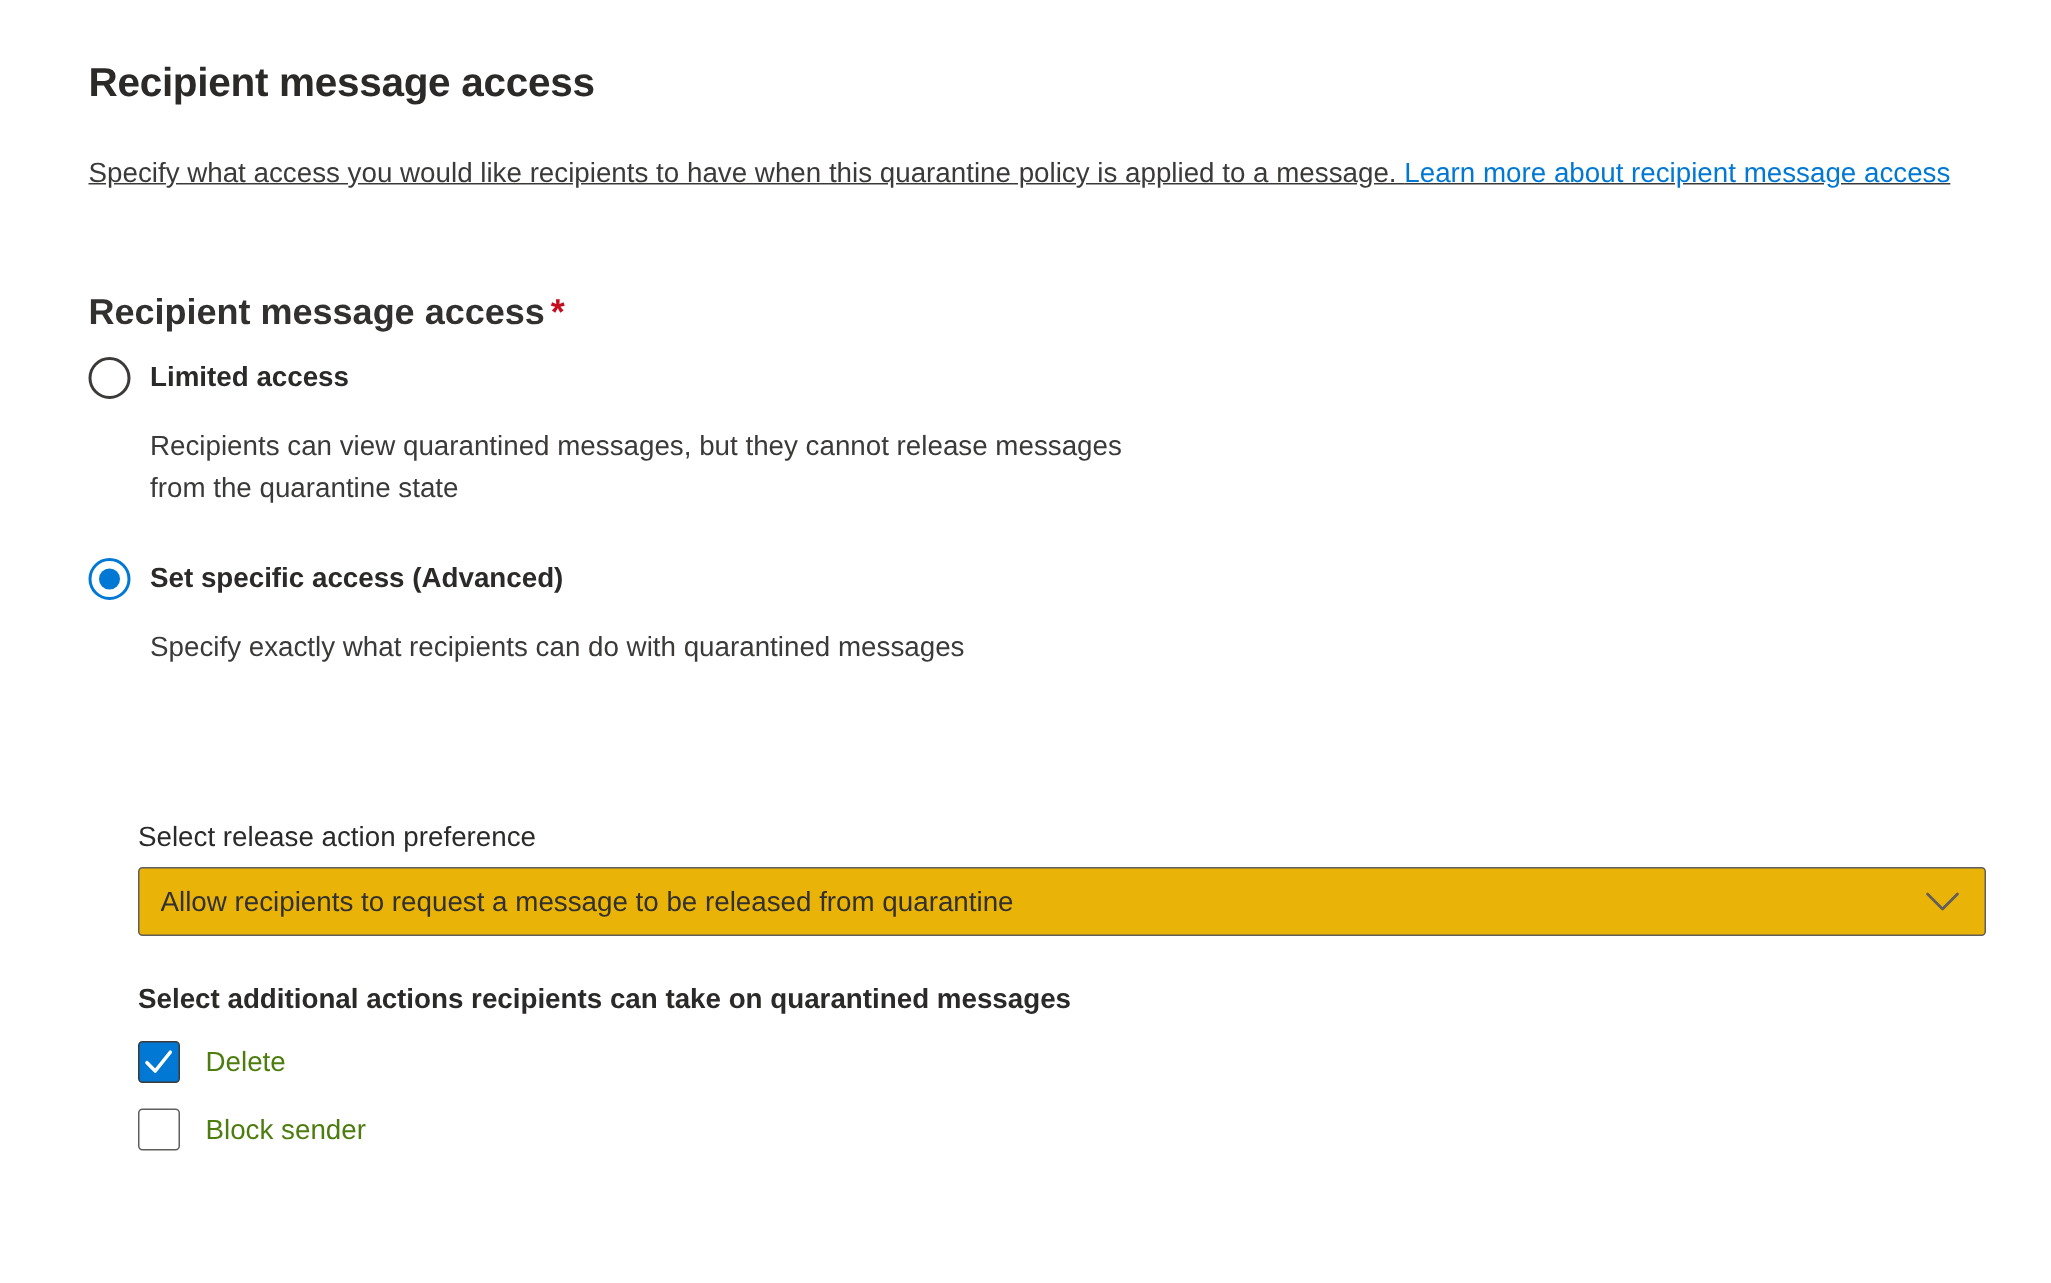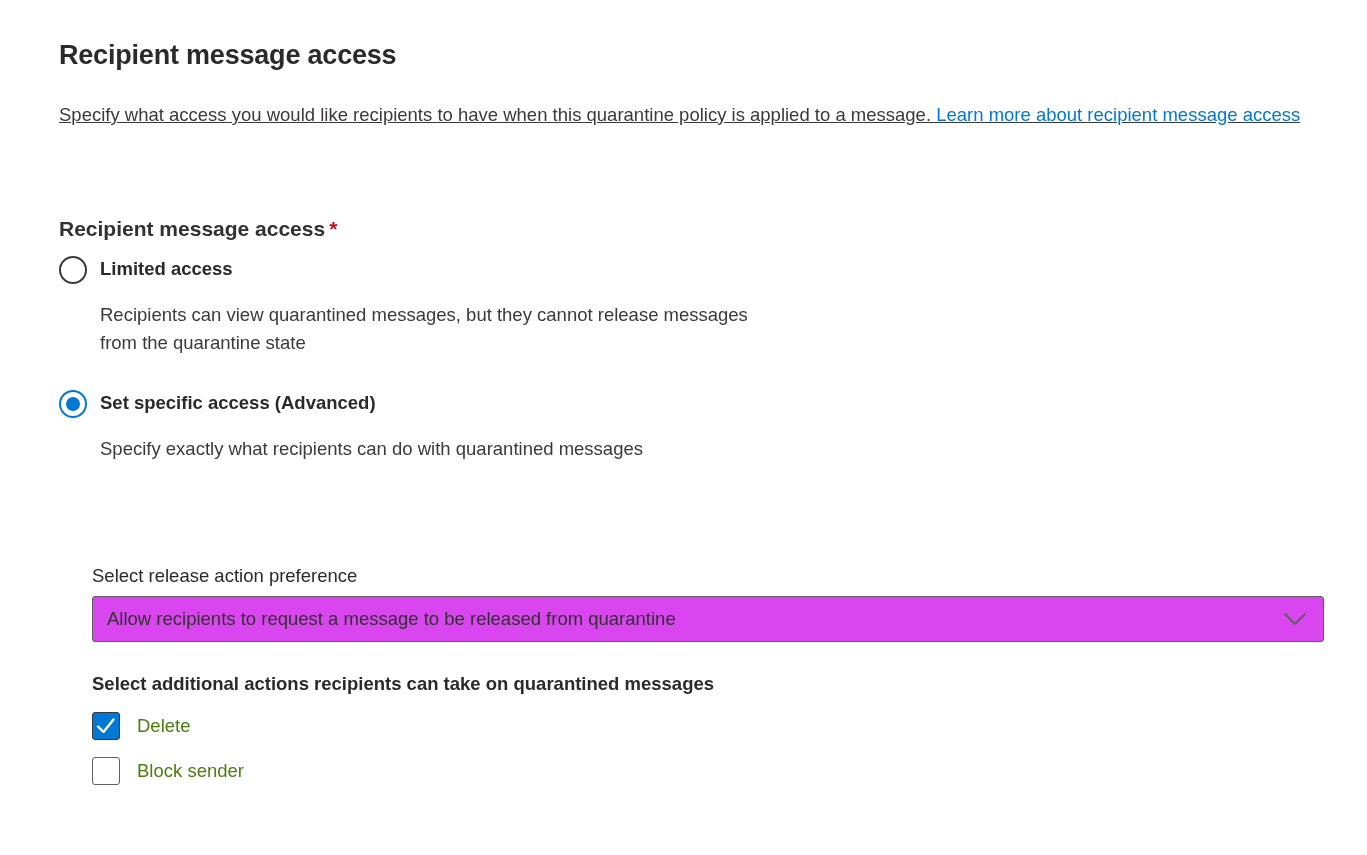--- a/index.html
+++ b/index.html
@@ -33,22 +33,22 @@
     max-width: 1280px;
     color: #3b3a39;
     text-decoration: underline;
   }
   .description a {
     color: #0078d4;
     text-decoration: none;
     cursor: pointer;
   }
   .group-label {
-    margin-top: 88px;
-    font-size: 21px;
+    margin-top: 66px;
+    font-size: 24px;
     font-weight: 600;
     color: #323130;
   }
   .required {
     color: #c50f1f;
     margin-left: 4px;
     font-weight: 600;
   }
   
   .radio-option {
@@ -104,21 +104,21 @@
     font-weight: 400;
     color: #2b2a29;
   }
   .field-label.semibold { font-weight: 600; }
   .dropdown {
     margin-top: 9px;
     height: 46px;
     width: 100%;
     border: 1px solid #605e5c;
     border-radius: 3px;
-    background: #d946ef;
+    background: #eab308;
     display: flex;
     align-items: center;
     justify-content: space-between;
     padding: 0 16px 0 14px;
     cursor: pointer;
   }
   .dropdown .value {
     font-size: 18.5px;
     color: #323130;
     white-space: nowrap;

